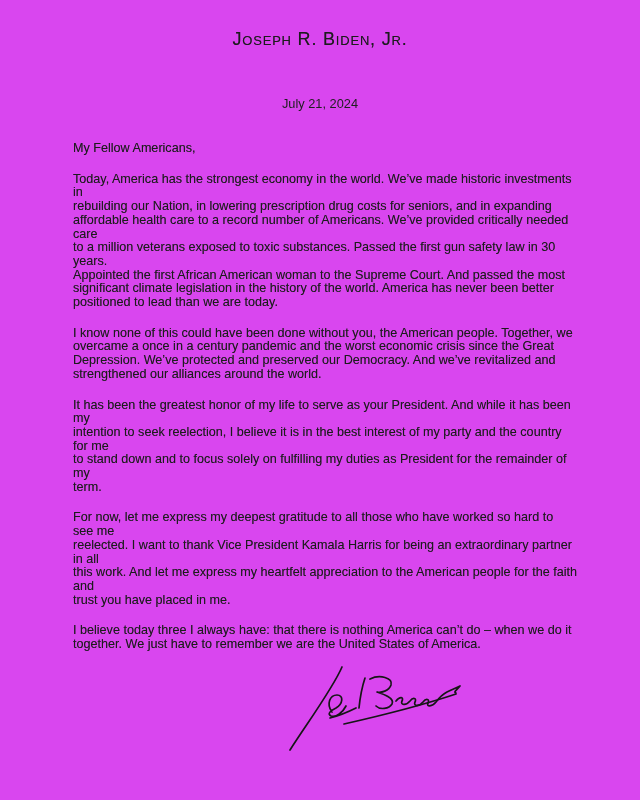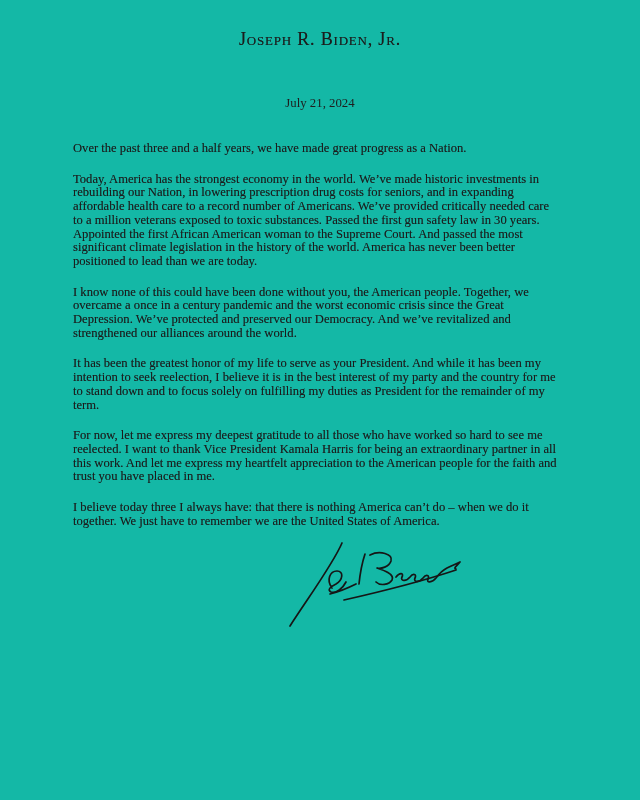--- a/index.html
+++ b/index.html
@@ -4,23 +4,23 @@
 <style>
   html, body {
     margin: 0;
     padding: 0;
     background: #ffffff;
   }
   .page {
     position: relative;
     width: 640px;
     height: 800px;
-    background: #14b8a6;
+    background: #d946ef;
     overflow: hidden;
-    font-family: Liberation Serif, serif;
+    font-family: Liberation Sans, sans-serif;
     color: #1a1a1a;
   }
   .letterhead {
     position: absolute;
     top: 29px;
     left: 0;
     right: 0;
     text-align: center;
     font-variant: small-caps;
     font-size: 18px;
@@ -73,22 +73,22 @@
 <body>
 
 <div class="page">
 
   <header class="letterhead">Joseph R. Biden, Jr.</header>
 
   <div class="date-line">July 21, 2024</div>
 
   <main class="letter-body">
 
+    <p>My Fellow Americans,</p>
 
-    <p>Over the past three and a half years, we have made great progress as a Nation.</p>
 
     <p>Today, America has the strongest economy in the world. We’ve made historic investments in
 rebuilding our Nation, in lowering prescription drug costs for seniors, and in expanding
 affordable health care to a record number of Americans. We’ve provided critically needed care
 to a million veterans exposed to toxic substances. Passed the first gun safety law in 30 years.
 Appointed the first African American woman to the Supreme Court. And passed the most
 significant climate legislation in the history of the world. America has never been better
 positioned to lead than we are today.</p>
 
     <p>I know none of this could have been done without you, the American people. Together, we

